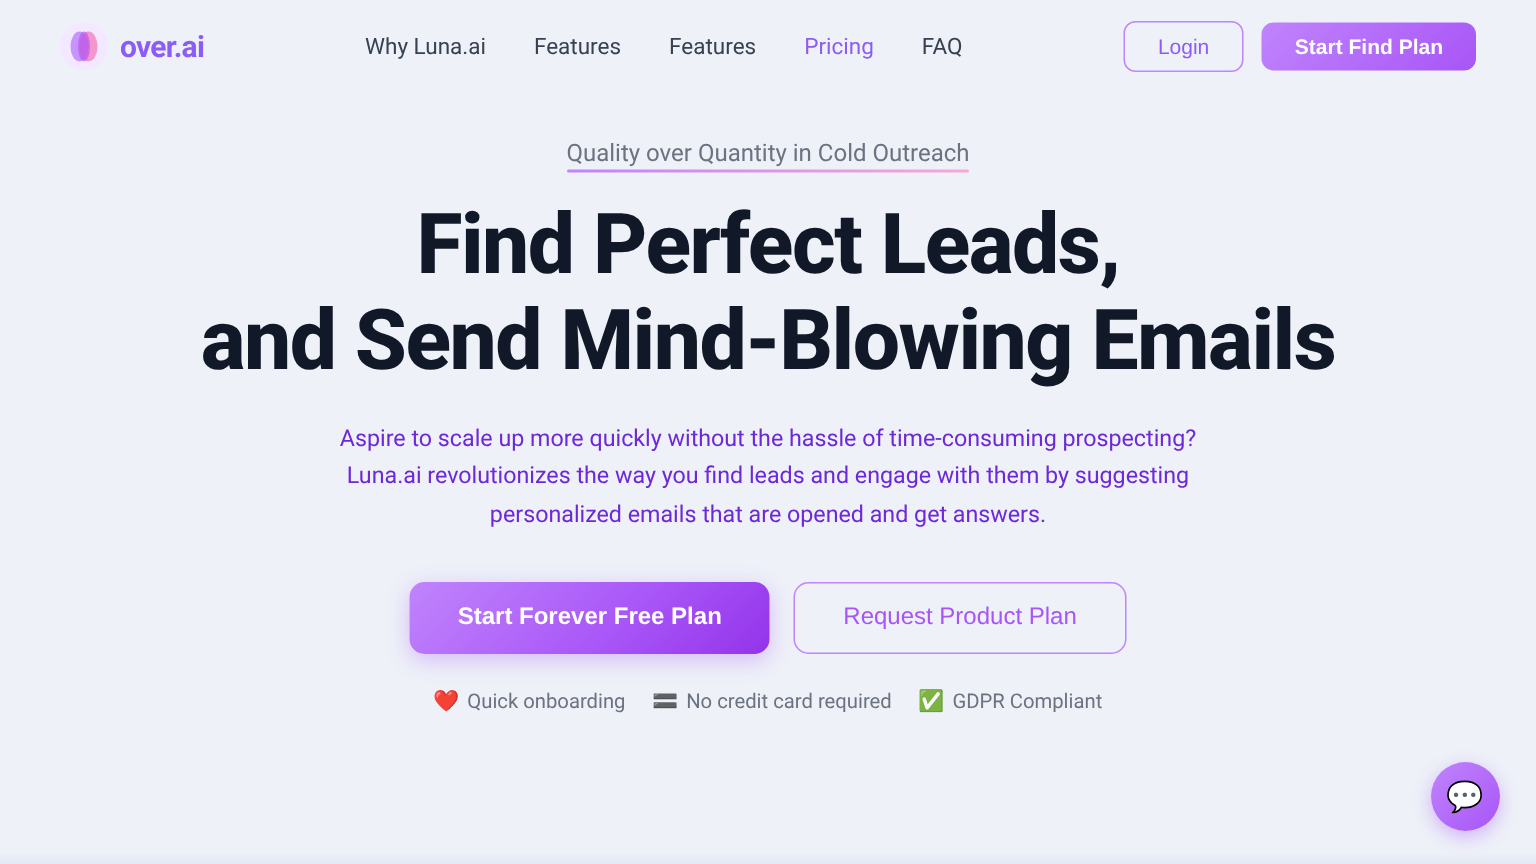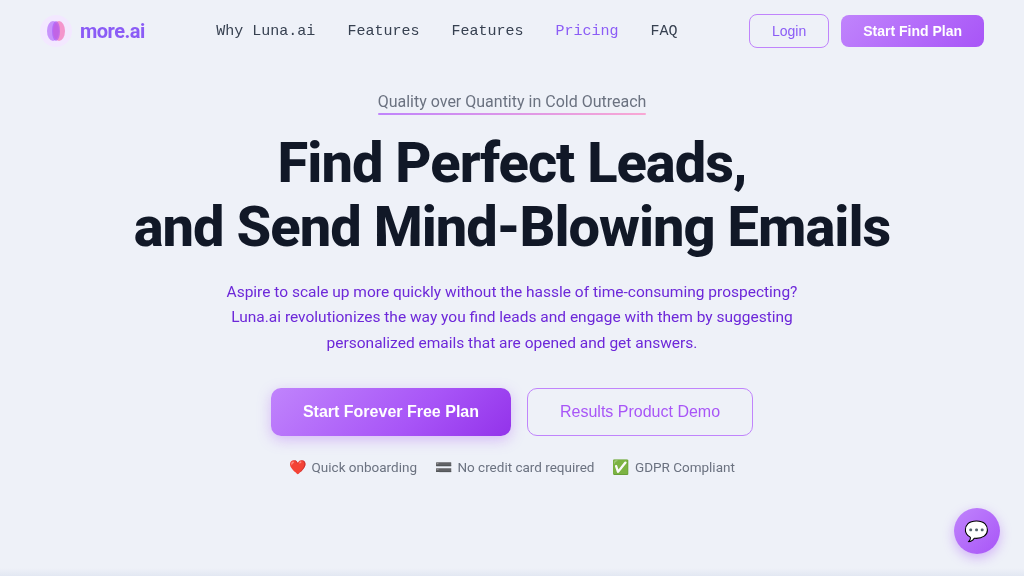--- a/index.html
+++ b/index.html
@@ -37,21 +37,20 @@
       color: #1a1a2e;
       letter-spacing: -0.5px;
     }
     .logo-text span {
       color: #8b5cf6;
     }
     .nav-links {
       display: flex;
       align-items: flex-start;
       gap: 32px;
-      font-family: Liberation Mono, monospace;
     }
     .nav-link {
       font-size: 15px;
       color: #374151;
       text-decoration: none;
       cursor: pointer;
     }
     .nav-link.active {
       color: #8b5cf6;
     }
@@ -194,21 +193,21 @@
 
 <nav>
   <div class="nav-logo">
     <svg class="logo-icon" viewBox="0 0 32 32" fill="none" xmlns="http://www.w3.org/2000/svg">
       <circle cx="16" cy="16" r="16" fill="#f3e8ff"></circle>
       <ellipse cx="13" cy="16" rx="6" ry="10" fill="#c084fc" opacity="0.85"></ellipse>
       <ellipse cx="19" cy="16" rx="6" ry="10" fill="#f472b6" opacity="0.7"></ellipse>
       <ellipse cx="16" cy="16" rx="4" ry="10" fill="#a855f7" opacity="0.6"></ellipse>
     </svg>
     <span class="logo-text">
-      <span>more</span><span style="color:#8b5cf6">.ai</span>
+      <span>over</span><span style="color:#8b5cf6">.ai</span>
     </span>
   </div>
 
   <div class="nav-links">
     <a class="nav-link">Why Luna.ai</a>
     <a class="nav-link">Features</a>
     <a class="nav-link">Features</a>
     <a class="nav-link active">Pricing</a>
     <a class="nav-link">FAQ</a>
   </div>
@@ -224,21 +223,21 @@
 
   <h1 class="hero-title">
     <span>Find Perfect Leads,</span><br>
     <span>and Send Mind-Blowing Emails</span>
   </h1>
 
   <p class="hero-description">Aspire to scale up more quickly without the hassle of time-consuming prospecting? Luna.ai revolutionizes the way you find leads and engage with them by suggesting personalized emails that are opened and get answers.</p>
 
   <div class="hero-buttons">
     <button class="btn-cta-primary">Start Forever Free Plan</button>
-    <button class="btn-cta-secondary">Results Product Demo</button>
+    <button class="btn-cta-secondary">Request Product Plan</button>
   </div>
 
   <div class="hero-badges">
     <div class="badge-item">
       <span class="badge-icon">❤️</span>
       <span>Quick onboarding</span>
     </div>
     <div class="badge-item">
       <span class="badge-icon">🟰</span>
       <span>No credit card required</span>

